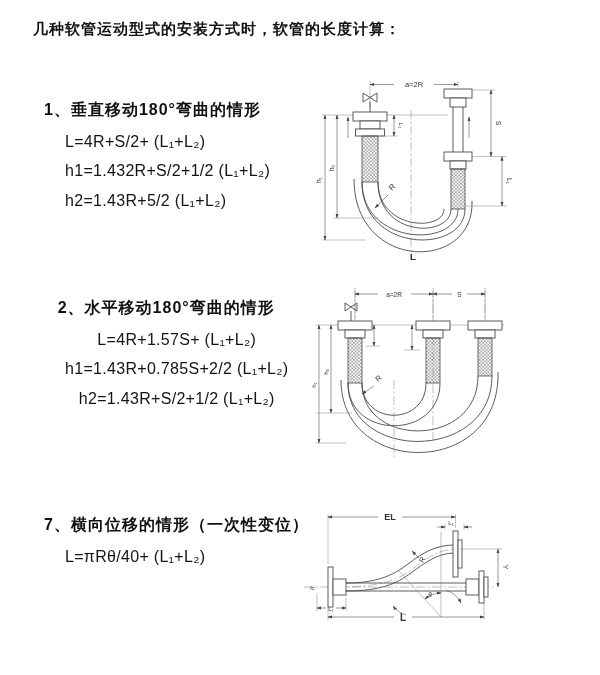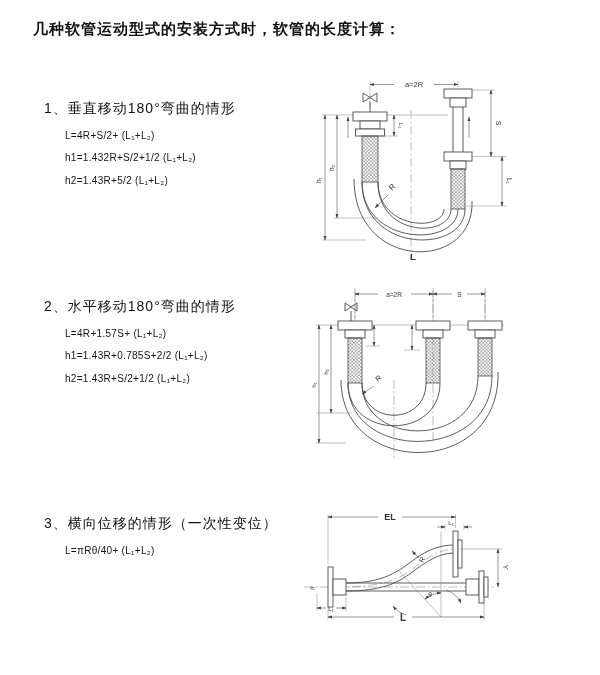--- a/index.html
+++ b/index.html
@@ -6,27 +6,27 @@
   .page{
     position:relative;width:600px;height:675px;background:#ffffff;
     font-family:"Liberation Sans","DejaVu Sans",sans-serif;
     color:#1a1a1a;overflow:hidden;margin:0 auto;
   }
   .title{
     position:absolute;left:33px;top:20px;margin:0;
     font-size:15px;font-weight:bold;letter-spacing:1px;color:#111;
   }
   .section{position:absolute;left:44px;}
-  .sec-heading{font-size:14px;font-weight:normal;letter-spacing:1px;color:#111;}
+  .sec-heading{font-size:16px;font-weight:bold;letter-spacing:1px;color:#111;}
   .formula{
-    font-size:10px;font-weight:400;color:#141414;
+    font-size:16px;font-weight:400;color:#141414;
     padding-left:21px;margin-top:11.5px;letter-spacing:0.3px;
     font-family:"Liberation Sans","DejaVu Sans",sans-serif;
   }
-  .sec1{top:100px;} .sec2{top:298px;} .sec3{top:515px;}
+  .sec1{top:100px;} .sec2{top:298px;text-align:center;} .sec3{top:515px;}
   svg.diag{position:absolute;}
   #diag1{left:308px;top:68px;}
   #diag2{left:308px;top:280px;}
   #diag3{left:298px;top:500px;}
   svg text{fill:#333;font-family:"Liberation Sans","DejaVu Sans",sans-serif;}
   .pipe{fill:#ffffff;stroke:#4a4a4a;stroke-width:0.9;}
   .hose{fill:none;stroke:#4a4a4a;stroke-width:0.9;}
   .dim{stroke:#555;stroke-width:0.6;fill:none;}
   .ext{stroke:#777;stroke-width:0.45;fill:none;}
   .cl{stroke:#888;stroke-width:0.55;fill:none;stroke-dasharray:9 2.5 2 2.5;}
@@ -46,21 +46,21 @@
   </div>
 
   <div class="section sec2">
     <div class="sec-heading">2、水平移动180°弯曲的情形</div>
     <div class="formula">L=4R+1.57S+ (L₁+L₂)</div>
     <div class="formula">h1=1.43R+0.785S+2/2 (L₁+L₂)</div>
     <div class="formula">h2=1.43R+S/2+1/2 (L₁+L₂)</div>
   </div>
 
   <div class="section sec3">
-    <div class="sec-heading">3、横向位移的情形（一次性变位）</div>
+    <div class="sec-heading">7、横向位移的情形（一次性变位）</div>
     <div class="formula">L=πRθ/40+ (L₁+L₂)</div>
   </div>
 
   <svg id="diag1" class="diag" width="215" height="195" viewBox="0 0 215 195">
     <defs>
       <marker id="ar1" viewBox="0 0 10 10" refX="9" refY="5" markerWidth="8" markerHeight="8" orient="auto-start-reverse">
         <path d="M0,1.8 L10,5 L0,8.2 Z" fill="#444"></path>
       </marker>
       <pattern id="br1" width="3.4" height="3.4" patternUnits="userSpaceOnUse">
         <path d="M0,0 L3.4,3.4 M3.4,0 L0,3.4" stroke="#777" stroke-width="0.55"></path>

